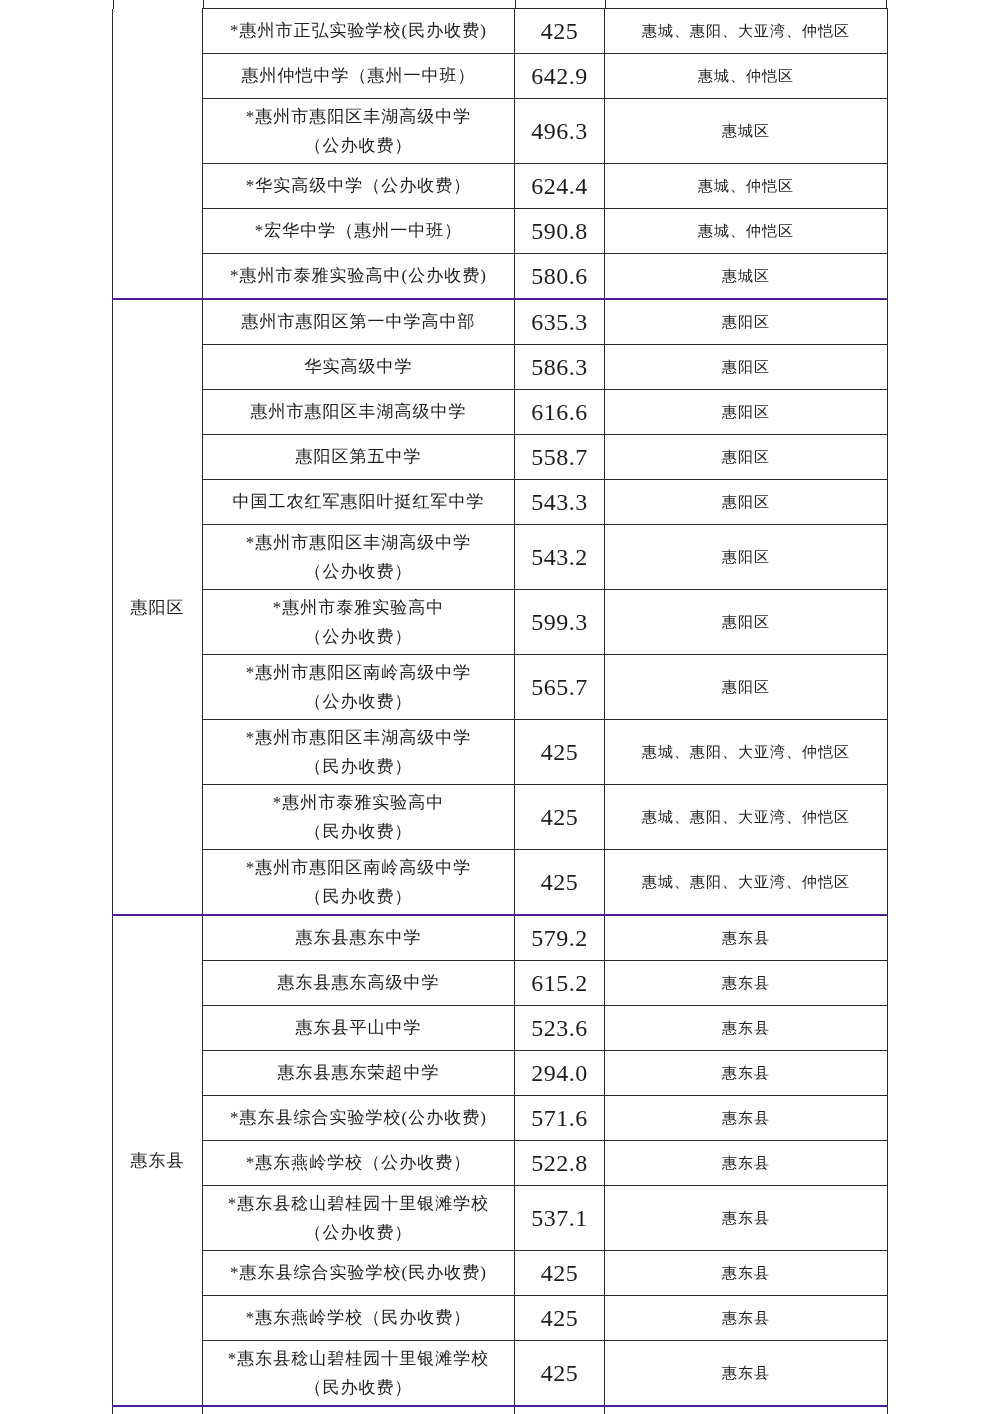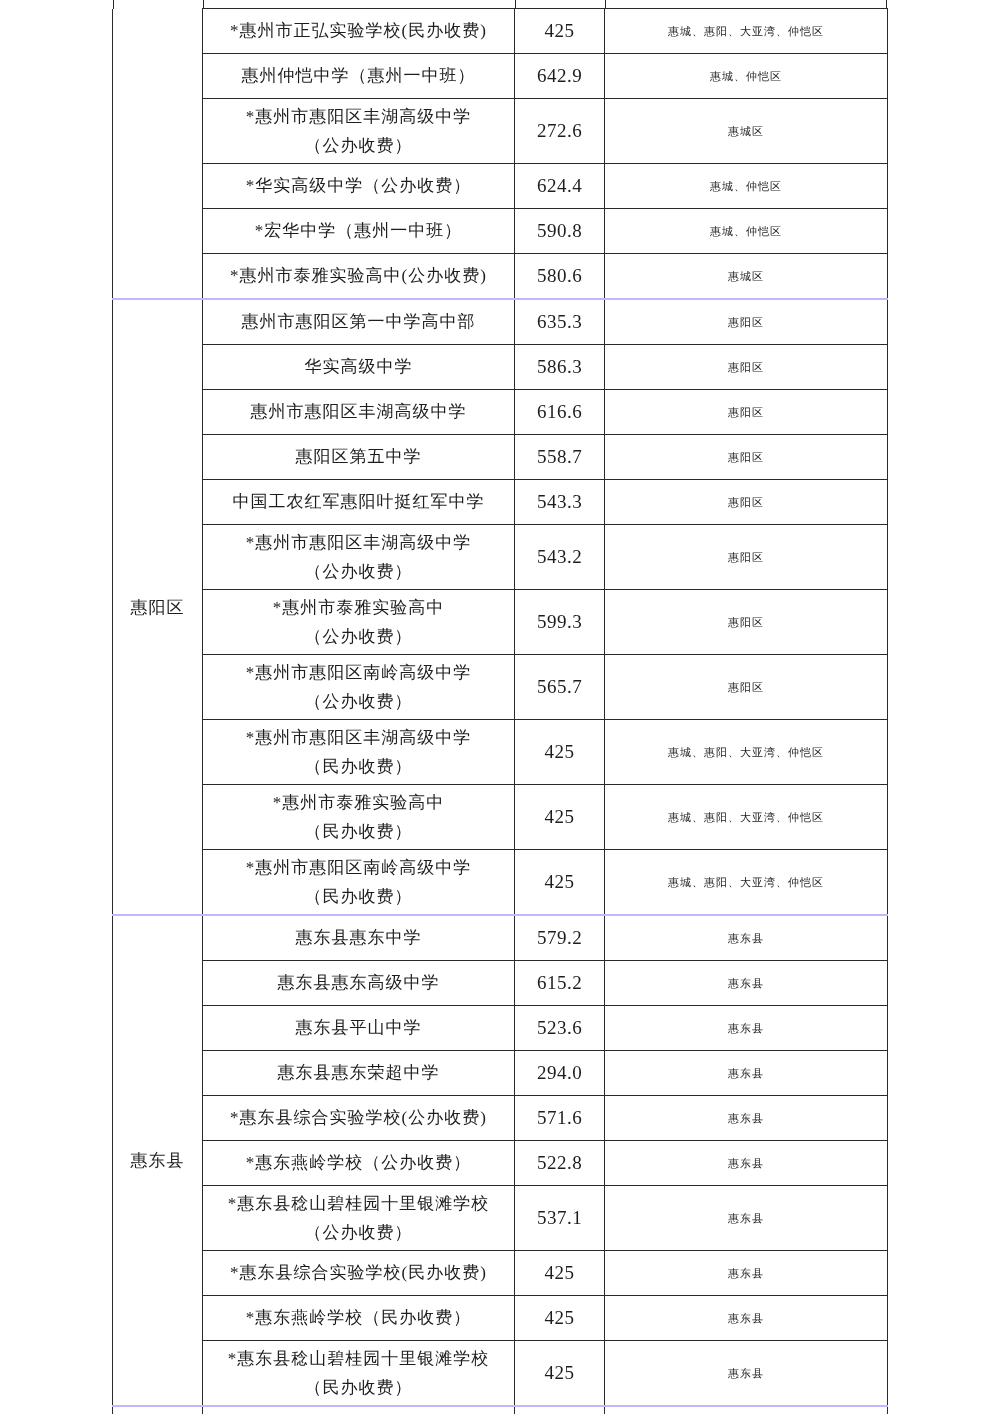--- a/index.html
+++ b/index.html
@@ -37,36 +37,36 @@
     vertical-align: middle;
     color: #1d1d1d;
     font-size: 17px;
     letter-spacing: 1px;
     padding: 2px 4px;
     overflow: hidden;
   }
   tr.single td { height: 40px; }
   tr.tall td { height: 60px; }
   
-  tr.section-start td { border-top: 2px solid #c4b5fd; text-align: center; }
+  tr.section-start td { border-top: 2px solid #4c1d95; text-align: center; }
   table.score-table { border-bottom: 2px solid #232323; }
   
   tbody tr:first-child td { border-top: 1px solid #2a2a2a; }
   tbody tr:first-child td.region-cell { border-top: none; }
 
   td.region-cell { font-size: 17px; }
   td.school-cell {
     white-space: pre-line;
     line-height: 1.72;
   }
   td.score-cell {
-    font-size: 19px;
+    font-size: 24px;
     letter-spacing: 0.5px;
   }
-  td.area-cell { font-size: 11px; }
+  td.area-cell { font-size: 15px; }
 </style>
 </head>
 <body>
 
 <div class="top-stubs">
   <div class="stub s1"></div>
   <div class="stub s2"></div>
   <div class="stub s3"></div>
   <div class="stub s4"></div>
   <div class="stub s5"></div>
@@ -87,21 +87,21 @@
         <td class="area-cell">惠城、惠阳、大亚湾、仲恺区</td>
       </tr>
       <tr class="single">
         <td class="school-cell">惠州仲恺中学（惠州一中班）</td>
         <td class="score-cell">642.9</td>
         <td class="area-cell">惠城、仲恺区</td>
       </tr>
       <tr class="tall">
         <td class="school-cell">*惠州市惠阳区丰湖高级中学
 （公办收费）</td>
-        <td class="score-cell">272.6</td>
+        <td class="score-cell">496.3</td>
         <td class="area-cell">惠城区</td>
       </tr>
       <tr class="single">
         <td class="school-cell">*华实高级中学（公办收费）</td>
         <td class="score-cell">624.4</td>
         <td class="area-cell">惠城、仲恺区</td>
       </tr>
       <tr class="single">
         <td class="school-cell">*宏华中学（惠州一中班）</td>
         <td class="score-cell">590.8</td>

